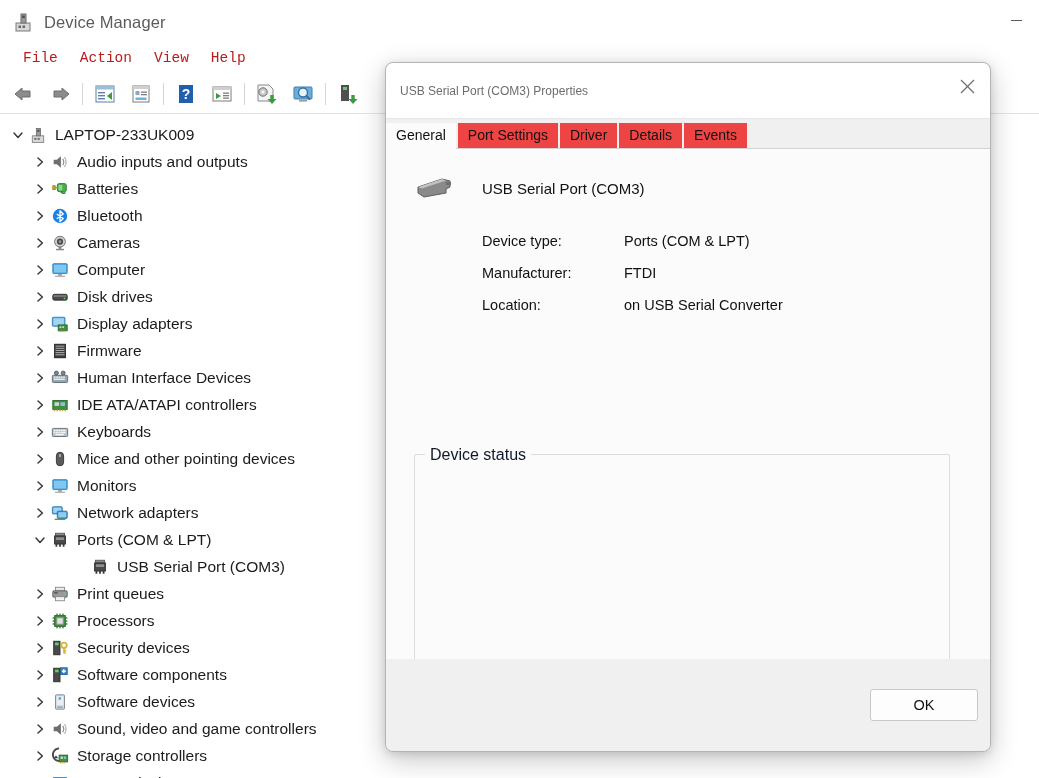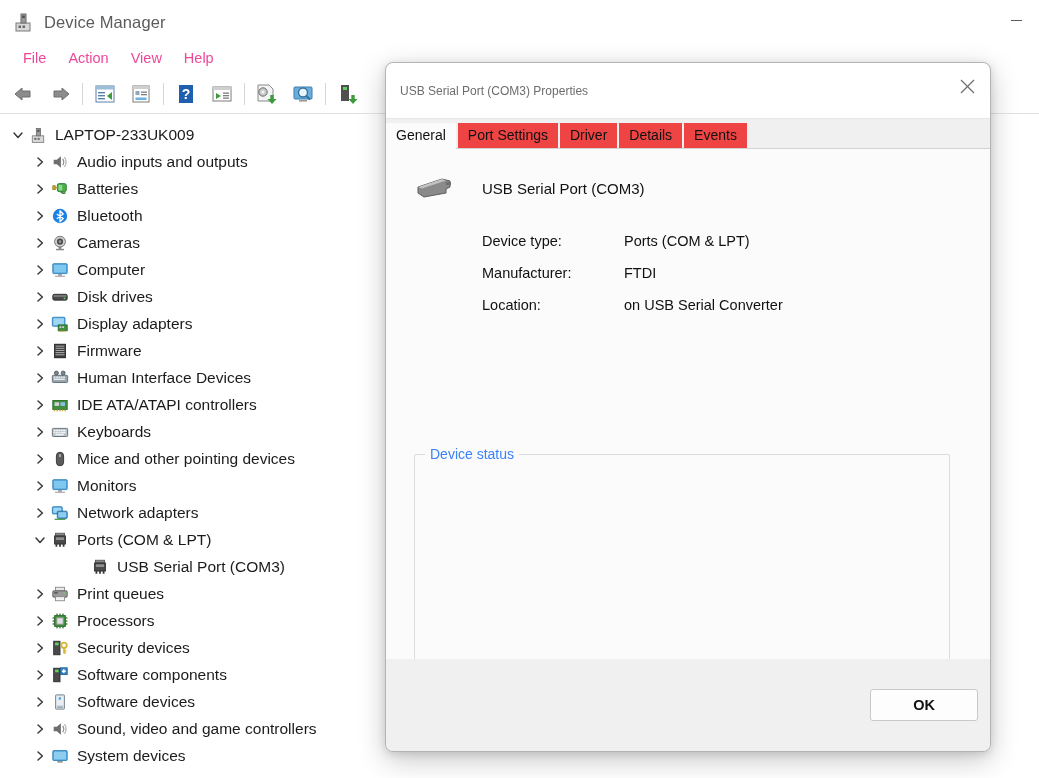--- a/index.html
+++ b/index.html
@@ -26,21 +26,21 @@
     position:absolute; right:0; top:0; width:46px; height:40px;
     display:flex; align-items:center; justify-content:center; cursor:default;
   }
   .win-min i { display:block; width:11px; height:1px; background:#5a5a5a; }
 
   .menubar {
     position:absolute; left:0; top:44px; width:1039px; height:28px;
     background:#ffffff; display:flex; align-items:center; padding-left:12px;
   }
   .menu-item {
-    font-size:14.5px; color:#ec4899; padding:3px 11px; cursor:default;
+    font-size:14.5px; color:#b91c1c; padding:3px 11px; cursor:default;font-family:Liberation Mono, monospace;
   }
 
   .toolbar {
     position:absolute; left:0; top:74px; width:1039px; height:40px;
     background:#ffffff; display:flex; align-items:center; padding-left:6px;
     border-bottom:1px solid #e3e3e3;
   }
   .tb-btn {
     width:36px; height:34px; display:flex; align-items:center; justify-content:center;
     cursor:default;
@@ -114,42 +114,42 @@
     margin:28px 0 0 96px; display:grid;
     grid-template-columns:142px auto; row-gap:16px; font-size:14.5px; color:#111;
   }
 
   .groupbox {
     position:absolute; left:28px; top:305px; width:536px; height:255px;
     border:1px solid #dcdcdc; border-radius:2px;
   }
   .gb-legend {
     position:absolute; left:10px; top:-9px; background:#fbfbfb;
-    padding:0 5px; font-size:14px; color:#3b82f6;
+    padding:0 5px; font-size:16px; color:#0f172a;
   }
   .status-box {
     position:absolute; left:14px; top:20px; width:506px; height:180px;
     border:1px solid #dadada; background:#fdfdfd; display:flex;
   }
   .status-text {
     flex:1; padding:9px 10px; font-size:14.5px; color:#111;
   }
   .sbar {
     width:19px; background:#f2f2f2; border-left:1px solid #e4e4e4;
     display:flex; flex-direction:column; justify-content:space-between;
     align-items:center; padding:5px 0; cursor:default;
   }
   .sbar-arrow { width:0;height:0; }
   .sbar-up { border-left:5px solid transparent; border-right:5px solid transparent; border-bottom:6px solid #a6a6a6; }
   .sbar-down { border-left:5px solid transparent; border-right:5px solid transparent; border-top:6px solid #a6a6a6; }
 
   .dlg-footer {
     position:absolute; left:0; bottom:0; width:100%; height:92px;
     background:#f0f0f0; display:flex; align-items:center; justify-content:flex-end;
-    padding-right:12px; gap:8px;font-weight:bold;
+    padding-right:12px; gap:8px;
   }
   .btn {
     width:108px; height:32px; background:#fdfdfd; border:1px solid #c9c9c9;
     border-radius:3px; font-size:14.5px; color:#111; cursor:default;
     display:flex; align-items:center; justify-content:center;
     font-family:"Liberation Sans", sans-serif;
   }
 </style>
 </head>
 <body>
@@ -667,20 +667,42 @@
         <span class="node-label">Sound, video and game controllers</span>
       </div>
       <div class="node depth1">
         <span class="chev">
           <svg width="12" height="12" viewBox="0 0 12 12">
             <path d="M4 2 L8.4 6 L4 10" fill="none" stroke="#3a3a3a" stroke-width="1.5" stroke-linecap="round" stroke-linejoin="round"></path>
           </svg>
         </span>
         <span class="node-ico">
           <svg width="18" height="18" viewBox="0 0 20 20">
+            <path d="M9 1.5 a7 7 0 1 0 5 12" fill="none" stroke="#4a4a4a" stroke-width="2"></path>
+            <path d="M5.5 9.5 l-2.8 3 h5.6 z" fill="#4a4a4a"></path>
+            <rect x="9" y="9" width="9.5" height="7.5" fill="#3f8f3f" stroke="#2b6b2b"></rect>
+            <rect x="10.6" y="10.6" width="2.6" height="2.6" fill="#d6d6d6"></rect>
+            <rect x="14.2" y="10.6" width="2.6" height="2.6" fill="#8fbfe8"></rect>
+            <g fill="#c8a83c">
+              <rect x="10" y="16.5" width="1.3" height="1.8"></rect>
+              <rect x="12.5" y="16.5" width="1.3" height="1.8"></rect>
+              <rect x="15" y="16.5" width="1.3" height="1.8"></rect>
+            </g>
+          </svg>
+        </span>
+        <span class="node-label">Storage controllers</span>
+      </div>
+      <div class="node depth1">
+        <span class="chev">
+          <svg width="12" height="12" viewBox="0 0 12 12">
+            <path d="M4 2 L8.4 6 L4 10" fill="none" stroke="#3a3a3a" stroke-width="1.5" stroke-linecap="round" stroke-linejoin="round"></path>
+          </svg>
+        </span>
+        <span class="node-ico">
+          <svg width="18" height="18" viewBox="0 0 20 20">
             <rect x="2" y="4" width="16" height="11" rx="1" fill="#4da3e0" stroke="#2f7fb5"></rect>
             <rect x="3.2" y="5.2" width="13.6" height="8.6" fill="#8fcdf0"></rect>
             <rect x="7" y="15.5" width="6" height="2" fill="#9a9a9a"></rect>
           </svg>
         </span>
         <span class="node-label">System devices</span>
       </div>
     </div>
 
   <div class="dlg">

